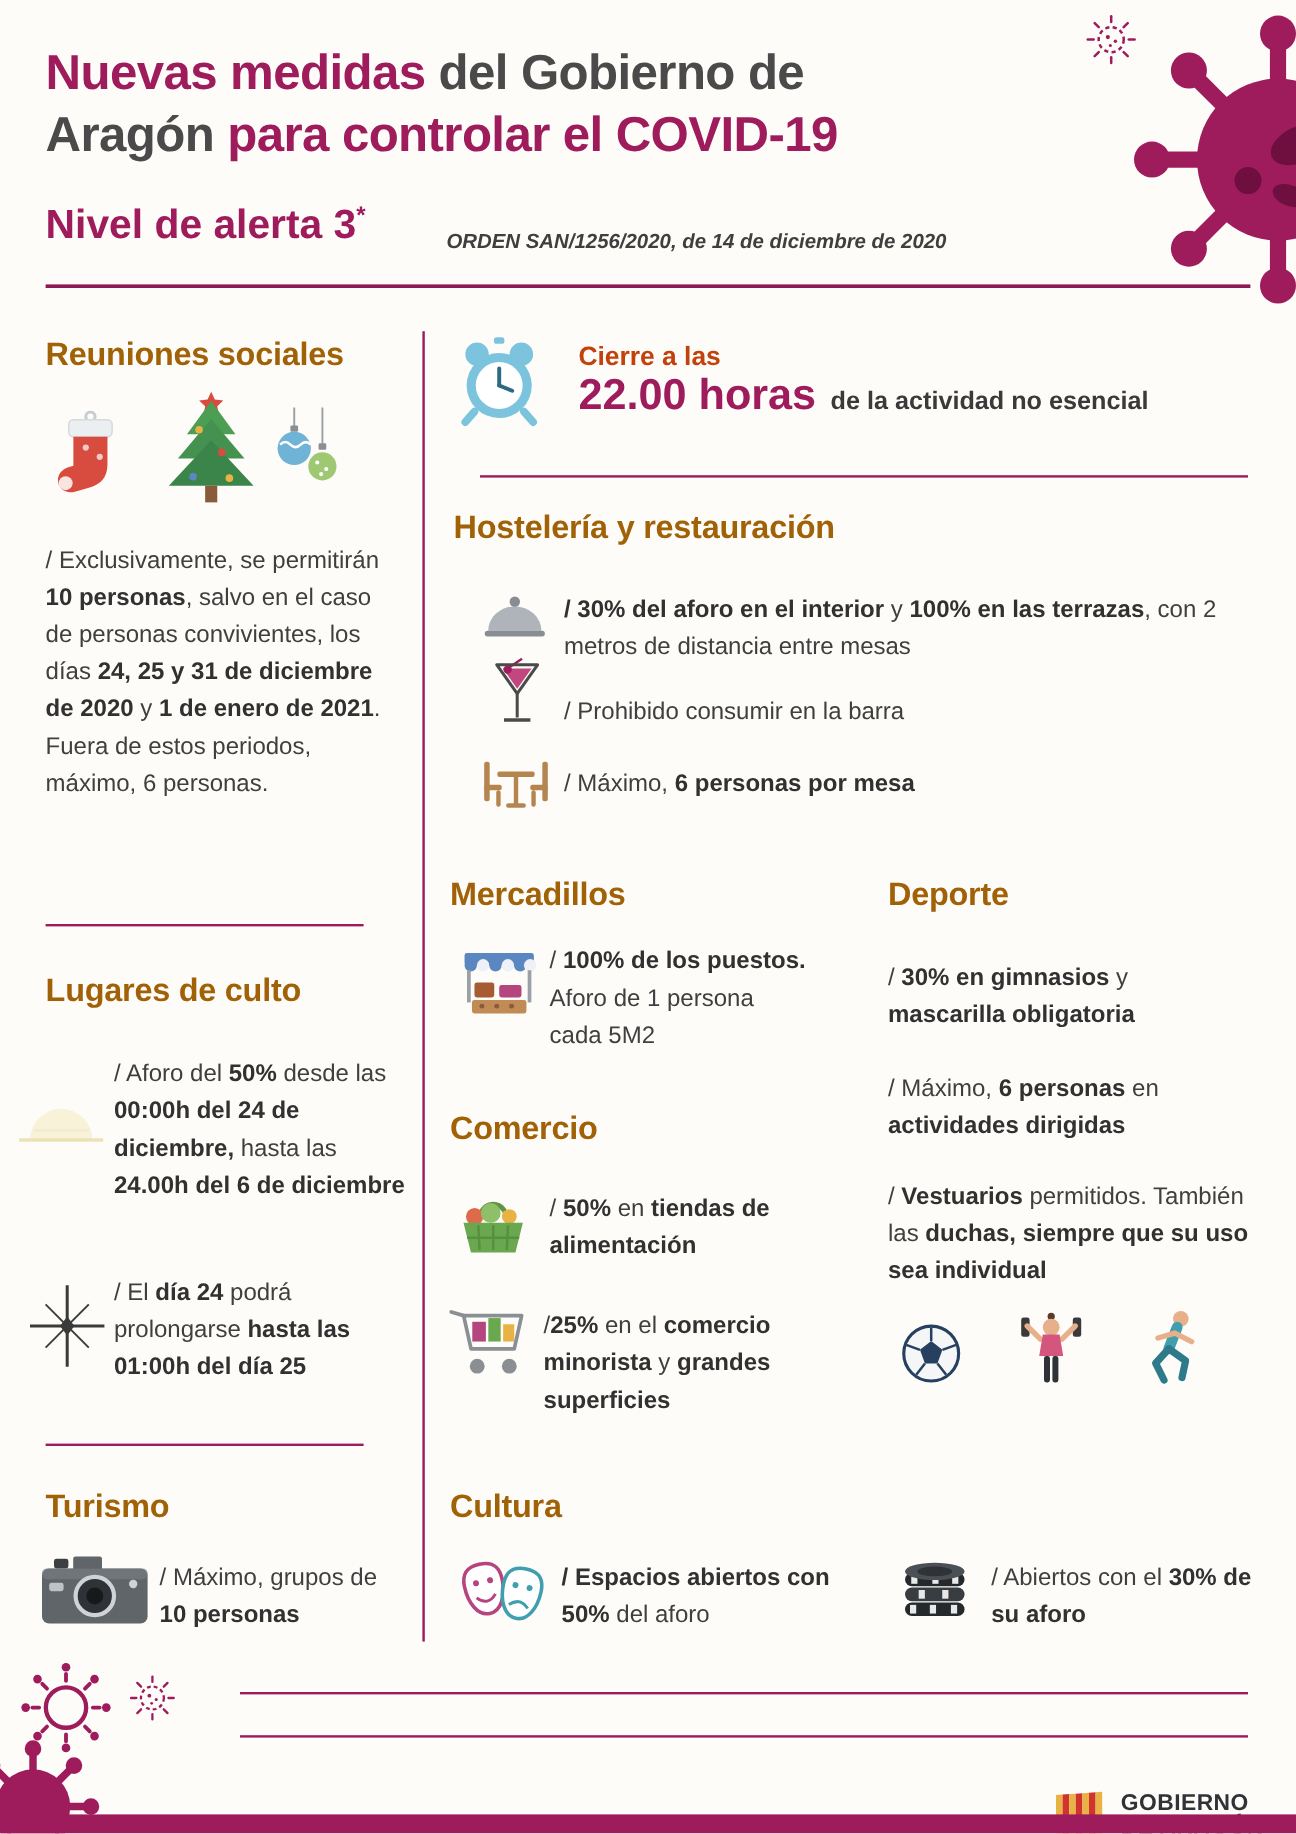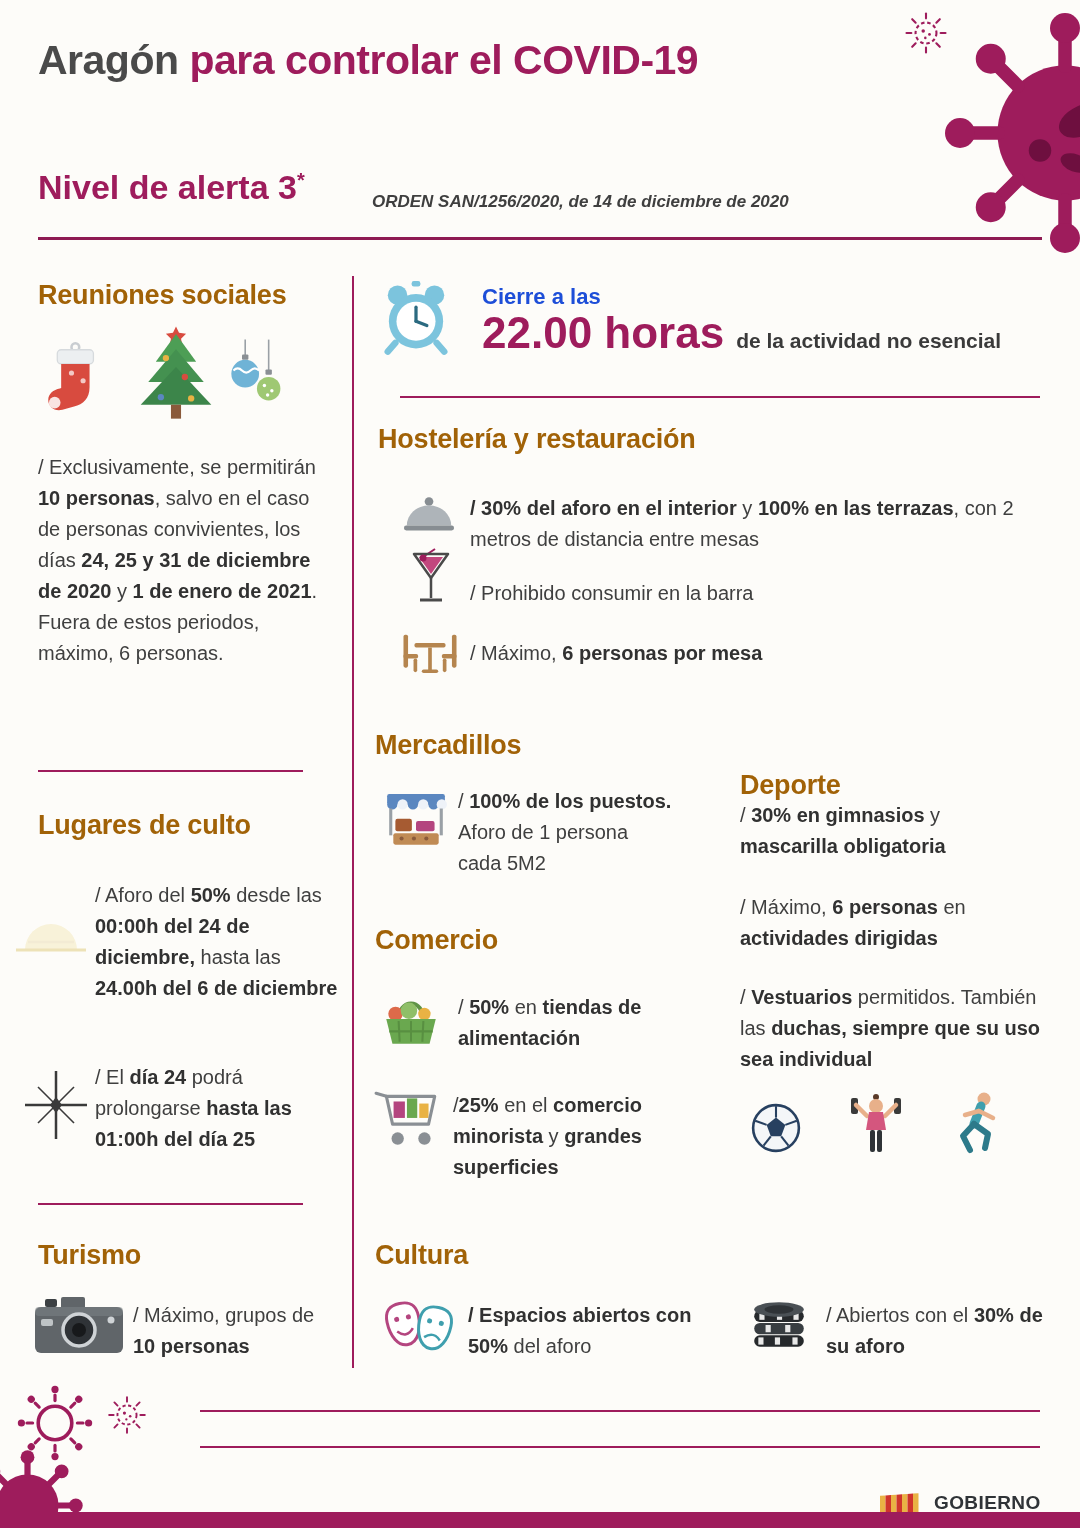--- a/index.html
+++ b/index.html
@@ -37,23 +37,23 @@
   #tx-culto1{left:95px;top:880px;width:246px}
   #ic-star{position:absolute;left:22px;top:1070px;width:68px;height:70px}
   #tx-culto2{left:95px;top:1062px;width:240px}
   #dv2{left:38px;top:1203px;width:265px}
 
   #t-turismo{left:38px;top:1240px}
   #ic-camera{position:absolute;left:33px;top:1293px;width:92px;height:64px}
   #tx-turismo{left:133px;top:1300px;width:200px}
 
   #ic-clock{position:absolute;left:378px;top:280px;width:76px;height:76px}
-  #tx-cierre1{position:absolute;left:482px;top:284px;font-size:22px;font-weight:700;color:#1d4ed8}
+  #tx-cierre1{position:absolute;left:482px;top:284px;font-size:22px;font-weight:700;color:#c2410c}
   #tx-cierre2{position:absolute;left:482px;top:308px;display:flex;align-items:baseline;gap:12px;white-space:nowrap}
-  #tx-cierre2 .time{font-size:44px;font-weight:800;color:#9E1C5C}
+  #tx-cierre2 .time{font-size:36px;font-weight:800;color:#9E1C5C}
   #tx-cierre2 .rest{font-size:21px;font-weight:700;color:#3a3a3a}
   #dv3{left:400px;top:396px;width:640px}
 
   #t-host{left:378px;top:424px}
   #ic-cloche{position:absolute;left:402px;top:492px;width:54px;height:46px}
   #tx-host1{left:470px;top:493px;width:575px}
   #ic-cocktail{position:absolute;left:408px;top:548px;width:46px;height:60px}
   #tx-host2{left:470px;top:578px;width:500px}
   #ic-table{position:absolute;left:398px;top:628px;width:64px;height:50px}
   #tx-host3{left:470px;top:638px;width:500px}
@@ -61,21 +61,21 @@
   #t-merc{left:375px;top:730px}
   #ic-market{position:absolute;left:383px;top:792px;width:66px;height:64px}
   #tx-merc{left:458px;top:786px;width:215px}
 
   #t-comercio{left:375px;top:925px}
   #ic-basket{position:absolute;left:378px;top:988px;width:66px;height:62px}
   #tx-com1{left:458px;top:992px;width:250px}
   #ic-cart{position:absolute;left:373px;top:1086px;width:72px;height:68px}
   #tx-com2{left:453px;top:1090px;width:250px}
 
-  #t-deporte{left:740px;top:770px}
+  #t-deporte{left:740px;top:730px}
   #tx-dep1{left:740px;top:800px;width:300px}
   #tx-dep2{left:740px;top:892px;width:300px}
   #tx-dep3{left:740px;top:982px;width:310px}
   #ic-ball{position:absolute;left:750px;top:1102px;width:52px;height:52px}
   #ic-lifter{position:absolute;left:845px;top:1092px;width:62px;height:66px}
   #ic-runner{position:absolute;left:948px;top:1090px;width:60px;height:68px}
 
   #t-cultura{left:375px;top:1240px}
   #ic-masks{position:absolute;left:378px;top:1294px;width:82px;height:68px}
   #tx-cultura{left:468px;top:1300px;width:235px}
@@ -148,20 +148,21 @@
           <use href="#vd-s" transform="rotate(315)"></use>
         <circle cx="-4" cy="-3" r="2.5" fill="currentColor"></circle>
           <circle cx="5" cy="2" r="2" fill="currentColor"></circle>
           <circle cx="-1" cy="7" r="1.8" fill="currentColor"></circle>
       </g>
       <path id="mask-shape" d="M0,-22 c12,0 16,6 16,16 c0,14 -6,26 -16,26 c-10,0 -16,-12 -16,-26 c0,-10 4,-16 16,-16 z"></path>
     </defs>
   </svg>
 
   <h1 id="hdr-title">
+    <div><span class="mag">Nuevas medidas</span><span> del Gobierno de</span></div>
     <div><span>Aragón </span><span class="mag">para controlar el COVID-19</span></div>
   </h1>
   <div id="hdr-alert"><span>Nivel de alerta 3</span><span class="ast">*</span></div>
   <div id="hdr-order">ORDEN SAN/1256/2020, de 14 de diciembre de 2020</div>
   <div id="hdr-rule"></div>
 
   <svg id="v-dash-top" viewBox="-33 -33 66 66">
       <use href="#virus-dash"></use>
     </svg>
   <svg id="v-big" viewBox="-50 -50 100 100">

